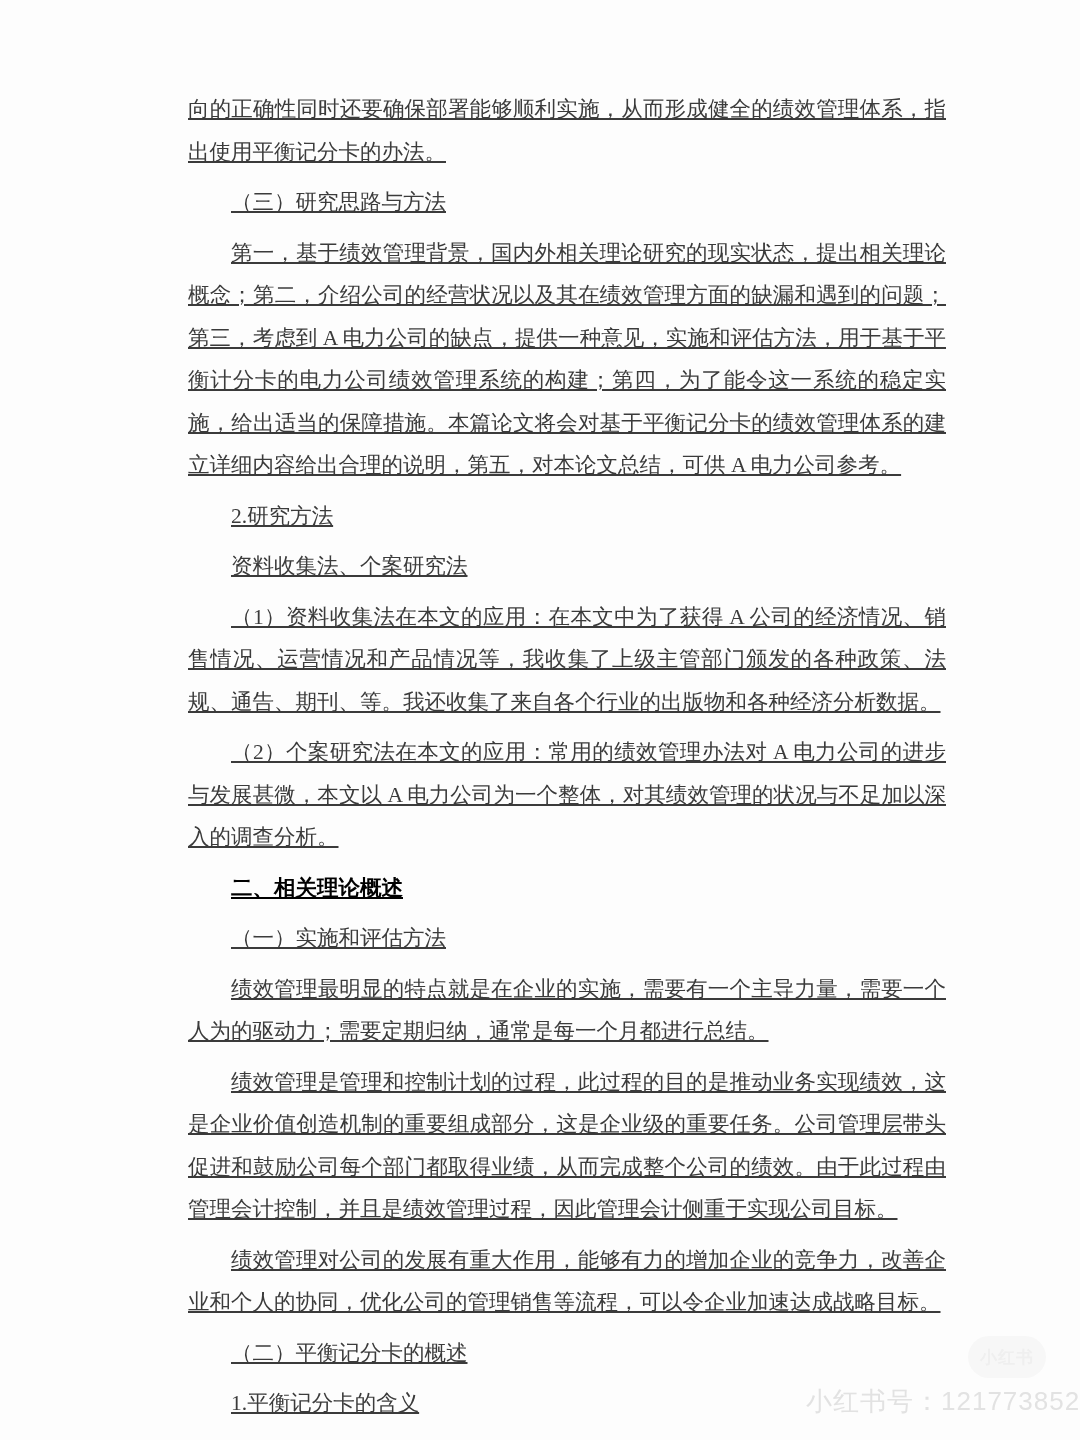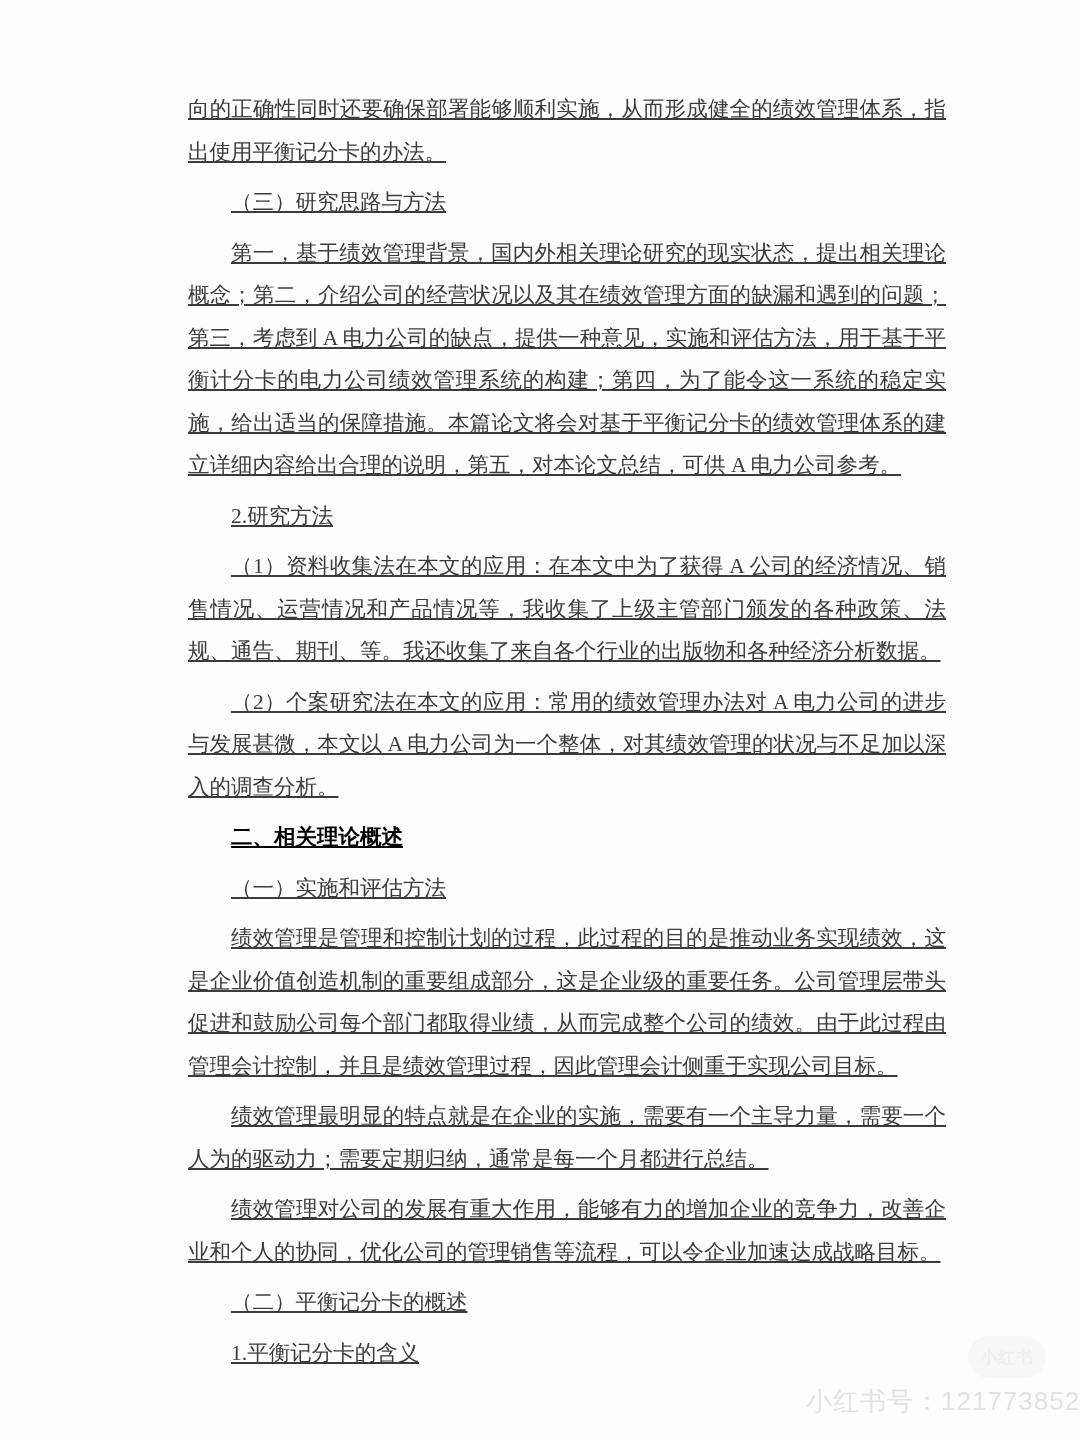--- a/index.html
+++ b/index.html
@@ -69,26 +69,27 @@
 </head>
 <body>
 
 <div class="page">
 
   <div class="content">
     <p>向的正确性同时还要确保部署能够顺利实施，从而形成健全的绩效管理体系，指出使用平衡记分卡的办法。</p>
     <p class="indent">（三）研究思路与方法</p>
     <p class="indent">第一，基于绩效管理背景，国内外相关理论研究的现实状态，提出相关理论概念；第二，介绍公司的经营状况以及其在绩效管理方面的缺漏和遇到的问题；第三，考虑到 A 电力公司的缺点，提供一种意见，实施和评估方法，用于基于平衡计分卡的电力公司绩效管理系统的构建；第四，为了能令这一系统的稳定实施，给出适当的保障措施。本篇论文将会对基于平衡记分卡的绩效管理体系的建立详细内容给出合理的说明，第五，对本论文总结，可供 A 电力公司参考。</p>
     <p class="indent">2.研究方法</p>
+    <p class="indent">资料收集法、个案研究法</p>
     <p class="indent">（1）资料收集法在本文的应用：在本文中为了获得 A 公司的经济情况、销售情况、运营情况和产品情况等，我收集了上级主管部门颁发的各种政策、法规、通告、期刊、等。我还收集了来自各个行业的出版物和各种经济分析数据。</p>
     <p class="indent">（2）个案研究法在本文的应用：常用的绩效管理办法对 A 电力公司的进步与发展甚微，本文以 A 电力公司为一个整体，对其绩效管理的状况与不足加以深入的调查分析。</p>
     <p class="indent bold-heading">二、相关理论概述</p>
     <p class="indent">（一）实施和评估方法</p>
+    <p class="indent">绩效管理最明显的特点就是在企业的实施，需要有一个主导力量，需要一个人为的驱动力；需要定期归纳，通常是每一个月都进行总结。</p>
     <p class="indent">绩效管理是管理和控制计划的过程，此过程的目的是推动业务实现绩效，这是企业价值创造机制的重要组成部分，这是企业级的重要任务。公司管理层带头促进和鼓励公司每个部门都取得业绩，从而完成整个公司的绩效。由于此过程由管理会计控制，并且是绩效管理过程，因此管理会计侧重于实现公司目标。</p>
-    <p class="indent">绩效管理最明显的特点就是在企业的实施，需要有一个主导力量，需要一个人为的驱动力；需要定期归纳，通常是每一个月都进行总结。</p>
     <p class="indent">绩效管理对公司的发展有重大作用，能够有力的增加企业的竞争力，改善企业和个人的协同，优化公司的管理销售等流程，可以令企业加速达成战略目标。</p>
     <p class="indent">（二）平衡记分卡的概述</p>
     <p class="indent">1.平衡记分卡的含义</p>
   </div>
 
   <div class="wm-badge">小红书</div>
   <div class="wm-text">小红书号：1217738528</div>
 
 </div>
 

